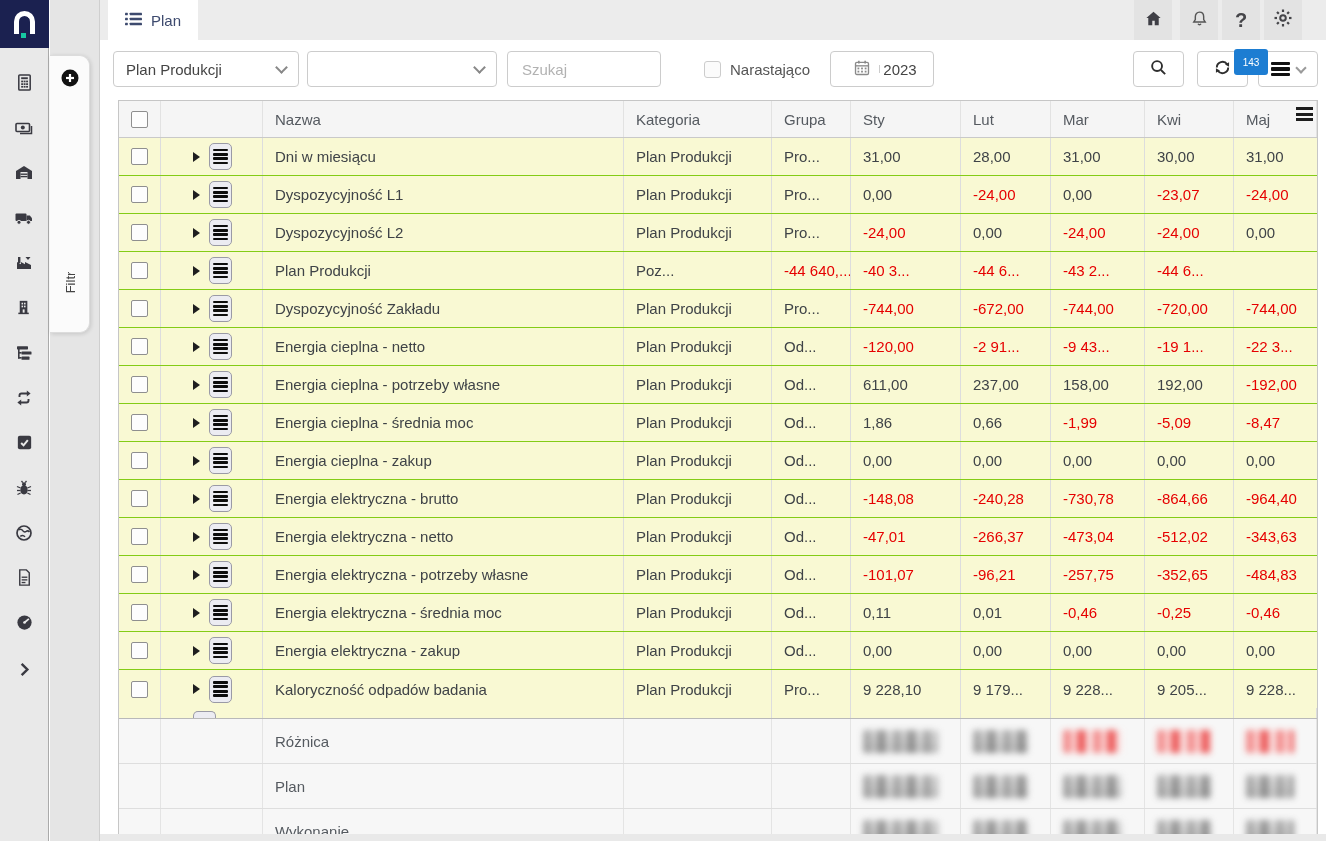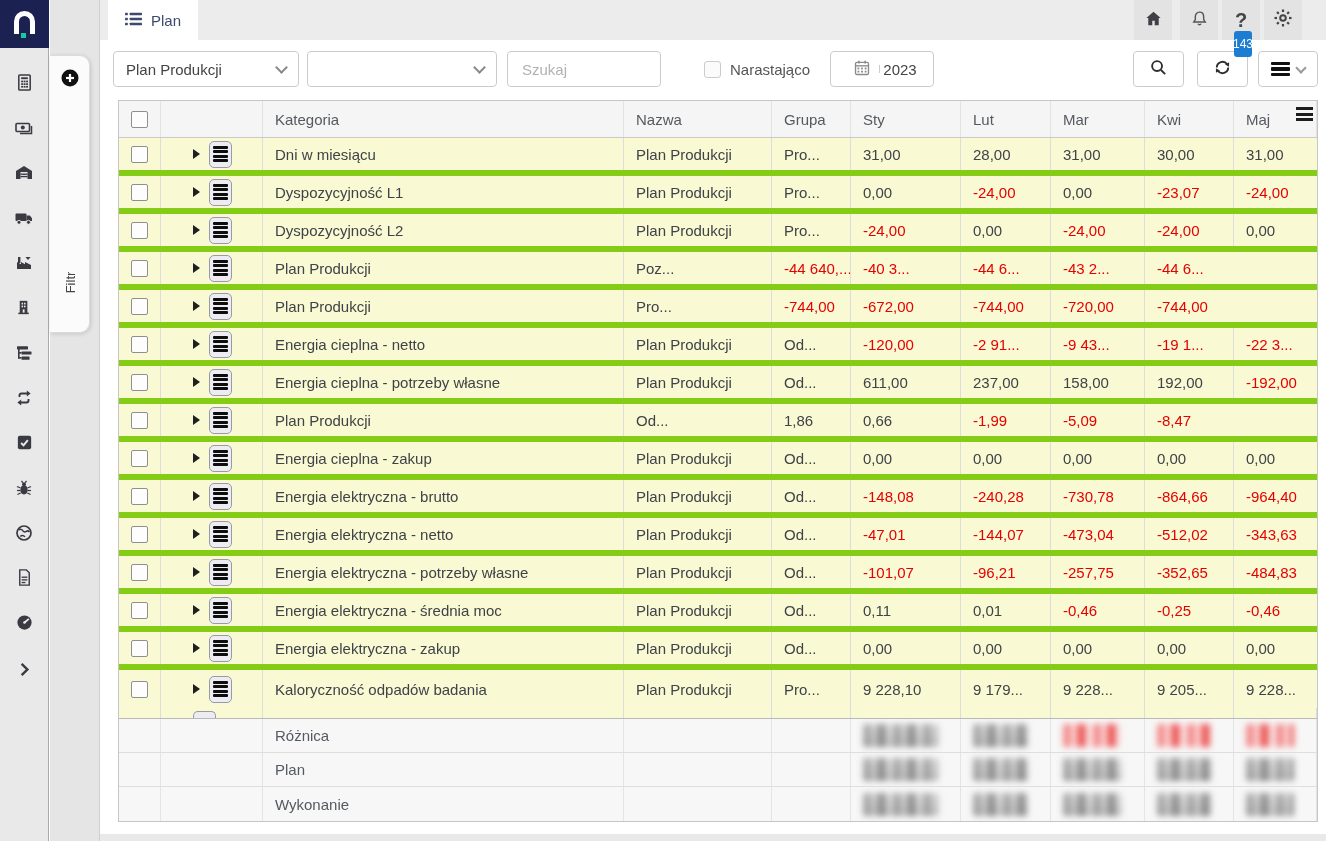--- a/index.html
+++ b/index.html
@@ -38,22 +38,22 @@
 
   
   .tabbar { position:relative; height:40px; background:#ececec; }
   .tab-active { position:absolute; left:8px; top:0; height:40px; background:#ffffff;
                 display:flex; align-items:center; gap:9px; padding:0 17px;
                 color:#3d4a6e; font-size:15px; cursor:pointer; }
   .top-icon { position:absolute; top:0; width:38px; height:40px; background:#e3e3e3;
               display:flex; align-items:center; justify-content:center; cursor:pointer; }
   .ti-home { left:1034px; } .ti-bell { left:1080px; } .ti-help { left:1122px; } .ti-gear { left:1164px; }
   .help-q { font-size:20px; font-weight:bold; color:#454549; }
-  .badge { position:absolute; left:1134px; top:31px; width:18px; height:26px;
-           background:#1d7dd2; color:#fff; font-size:12px; border-radius:3px;
+  .badge { position:absolute; left:1134px; top:49px; width:34px; height:26px;
+           background:#1d7dd2; color:#fff; font-size:10px; border-radius:3px;
            display:flex; align-items:center; justify-content:center; z-index:40; }
 
   
   .toolbar { position:relative; height:60px; background:#ffffff; }
   .ctrl { position:absolute; top:11px; height:36px; border:1px solid #cccccc; border-radius:4px;
           background:#fff; display:flex; align-items:center; font-size:15px; color:#444; }
   .dd { padding:0 12px; cursor:pointer; }
   .dd1 { left:13px;  width:186px; }
   .dd2 { left:207px; width:190px; }
   .chev-down { width:9px; height:9px; border-right:2px solid #888; border-bottom:2px solid #888;
@@ -78,42 +78,42 @@
 
   
   .table { position:absolute; left:18px; top:100px; width:1200px; border:1px solid #c6c6c6; background:#fff; }
   .grid-row { display:grid; grid-template-columns:42px 102px 361px 148px 79px 110px 90px 94px 89px 83px; }
   .cell { display:flex; align-items:center; padding-left:12px; font-size:15px; color:#3f4347;
           border-right:1px solid #dddddd; overflow:hidden; white-space:nowrap; }
   .cell:last-child { border-right:none; }
   .thead { background:#f5f5f5; height:37px; border-bottom:1px solid #c9c9c9;
            font-size:14px; color:#555a60; position:relative; }
   .thead .cell { color:#555a60; border-right:1px solid #e2e2e2; }
-  .trow { height:38px; background:#f9f9d3; border-bottom:6px solid #84cc16; }
+  .trow { height:38px; background:#f9f9d3; border-bottom:1px solid #84cc16; }
   .trow:last-of-type { border-bottom:none; }
   .c-check { justify-content:center; padding-left:0; }
   .cb { width:17px; height:17px; border:1px solid #8f8f8f; border-radius:2px; background:#fdfdfd; cursor:pointer; }
   .c-exp { padding-left:32px; gap:9px; }
   .caret { width:0; height:0; border-left:7px solid #1f1f1f; border-top:5px solid transparent;
            border-bottom:5px solid transparent; cursor:pointer; }
   .rowmenu { width:23px; height:27px; background:#ececf2; border:1px solid #9a9aa6; border-radius:5px;
              display:flex; flex-direction:column; justify-content:center; align-items:center; gap:1.6px; cursor:pointer; }
   .rowmenu i { width:15px; height:2.8px; background:#0d0d0d; border-radius:1px; }
   .c-val.neg { color:#e60000; }
   .colmenu { position:absolute; top:6px; right:4px; width:17px; cursor:pointer; z-index:5; }
   .colmenu i { display:block; height:3px; background:#1d1d1d; margin-bottom:2.6px; }
 
   
   .partial { height:11px; background:#f9f9d3; border-bottom:1px solid #b9b9b9; overflow:hidden; }
   .partial .cell { border-right:1px solid #dddddd; }
   .rowmenu-top { width:23px; height:9px; background:#ececf2; border:1px solid #9a9aa6; border-bottom:none;
                  border-radius:5px 5px 0 0; margin-left:32px; margin-top:5px; }
 
   
-  .frow { height:34px; background:#f7f7f7; border-bottom:1px solid #dedede; }
+  .frow { height:45px; background:#f7f7f7; border-bottom:1px solid #dedede; }
   .frow:last-child { border-bottom:none; }
   .frow .cell { border-right:1px solid #e4e4e4; color:#555a60; }
   .blob { width:calc(100% - 22px); max-width:90px; height:23px; border-radius:2px; filter:blur(3px); }
   .blob.g { background:repeating-linear-gradient(90deg,#a9a9a9 0 8px,#dedede 8px 14px,#8f8f8f 14px 23px,#e8e8e8 23px 30px),
             linear-gradient(#f0f0f0,#c9c9c9); background-blend-mode:multiply; opacity:.8; }
   .blob.r { background:repeating-linear-gradient(90deg,#f28383 0 8px,#fcd2d2 8px 14px,#ec4f4f 14px 23px,#fbe4e4 23px 30px);
             opacity:.9; }
 
   .bottom-strip { position:absolute; left:0; top:834px; width:1226px; height:7px; background:#e9e9e9; }
 </style>
@@ -390,22 +390,22 @@
       <span class="chev-down"></span>
     </div>
   </div>
 
   <div class="table">
     <div class="grid-row thead">
       <div class="cell c-check">
           <span class="cb"></span>
         </div>
       <div class="cell"></div>
+      <div class="cell">Nazwa</div>
       <div class="cell">Kategoria</div>
-      <div class="cell">Nazwa</div>
       <div class="cell">Grupa</div>
       <div class="cell">Sty</div>
       <div class="cell">Lut</div>
       <div class="cell">Mar</div>
       <div class="cell">Kwi</div>
       <div class="cell">Maj</div>
       <span class="colmenu">
           <i></i>
           <i></i>
           <i></i>
@@ -506,20 +506,21 @@
           </div>
           <div class="cell c-exp">
             <span class="caret"></span>
             <span class="rowmenu">
               <i></i>
               <i></i>
               <i></i>
               <i></i>
             </span>
           </div>
+          <div class="cell c-name">Dyspozycyjność Zakładu</div>
           <div class="cell c-cat">Plan Produkcji</div>
           <div class="cell c-grp">Pro...</div>
           <div class="cell c-val neg">-744,00</div>
           <div class="cell c-val neg">-672,00</div>
           <div class="cell c-val neg">-744,00</div>
           <div class="cell c-val neg">-720,00</div>
           <div class="cell c-val neg">-744,00</div>
         </div>
         <div class="grid-row trow">
           <div class="cell c-check">
@@ -571,20 +572,21 @@
           </div>
           <div class="cell c-exp">
             <span class="caret"></span>
             <span class="rowmenu">
               <i></i>
               <i></i>
               <i></i>
               <i></i>
             </span>
           </div>
+          <div class="cell c-name">Energia cieplna - średnia moc</div>
           <div class="cell c-cat">Plan Produkcji</div>
           <div class="cell c-grp">Od...</div>
           <div class="cell c-val">1,86</div>
           <div class="cell c-val">0,66</div>
           <div class="cell c-val neg">-1,99</div>
           <div class="cell c-val neg">-5,09</div>
           <div class="cell c-val neg">-8,47</div>
         </div>
         <div class="grid-row trow">
           <div class="cell c-check">
@@ -640,21 +642,21 @@
               <i></i>
               <i></i>
               <i></i>
               <i></i>
             </span>
           </div>
           <div class="cell c-name">Energia elektryczna - netto</div>
           <div class="cell c-cat">Plan Produkcji</div>
           <div class="cell c-grp">Od...</div>
           <div class="cell c-val neg">-47,01</div>
-          <div class="cell c-val neg">-144,07</div>
+          <div class="cell c-val neg">-266,37</div>
           <div class="cell c-val neg">-473,04</div>
           <div class="cell c-val neg">-512,02</div>
           <div class="cell c-val neg">-343,63</div>
         </div>
         <div class="grid-row trow">
           <div class="cell c-check">
             <span class="cb"></span>
           </div>
           <div class="cell c-exp">
             <span class="caret"></span>

